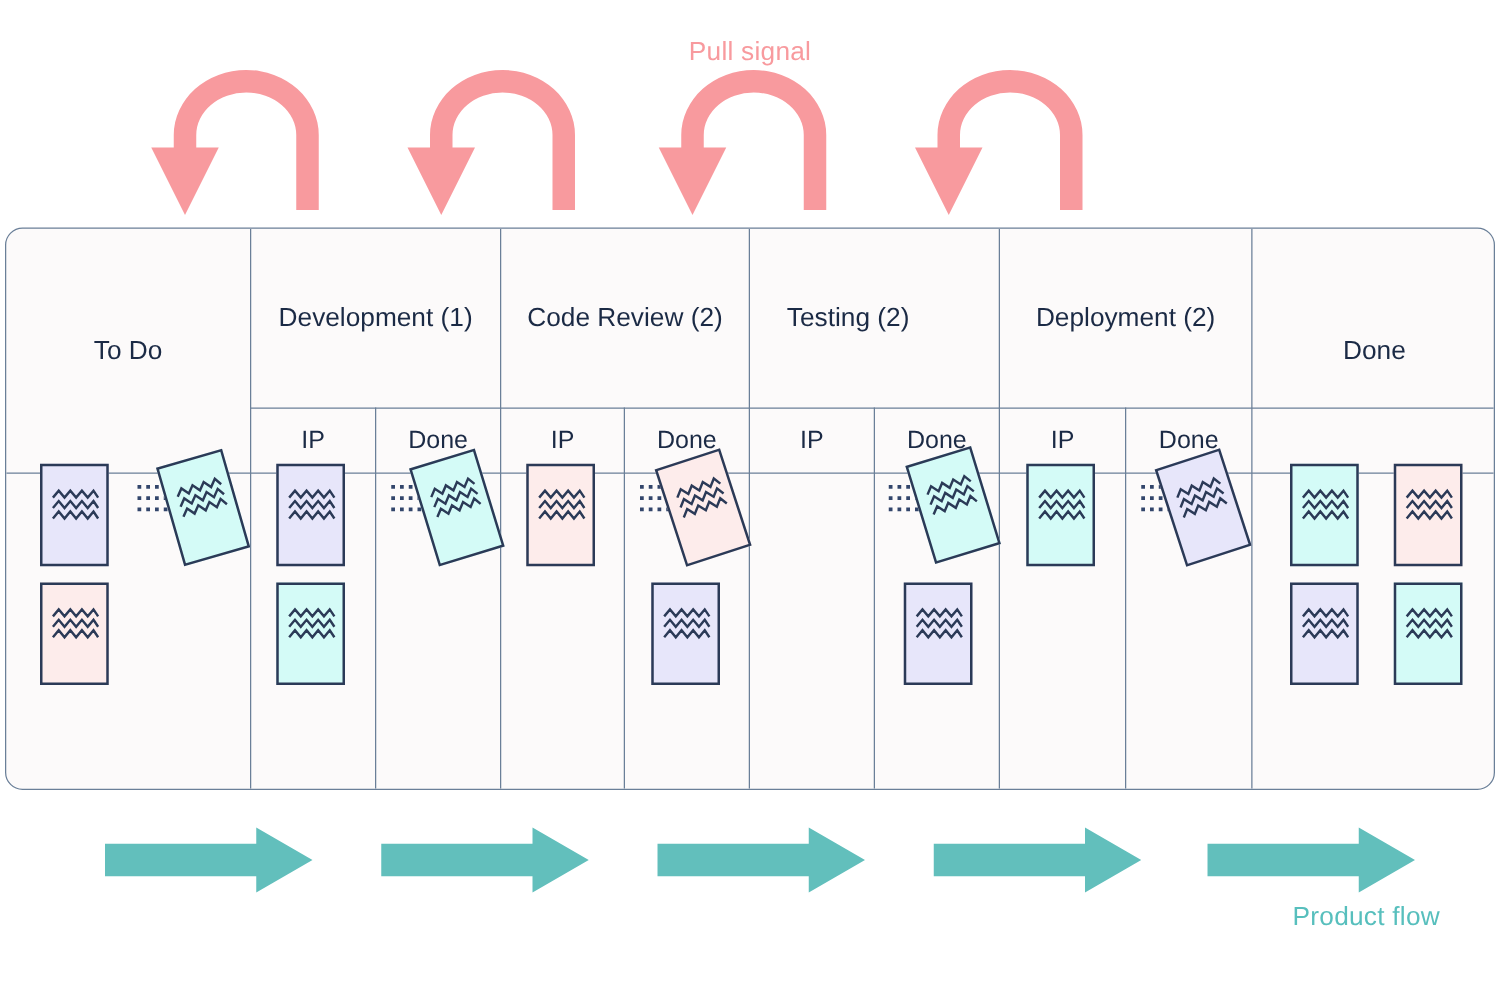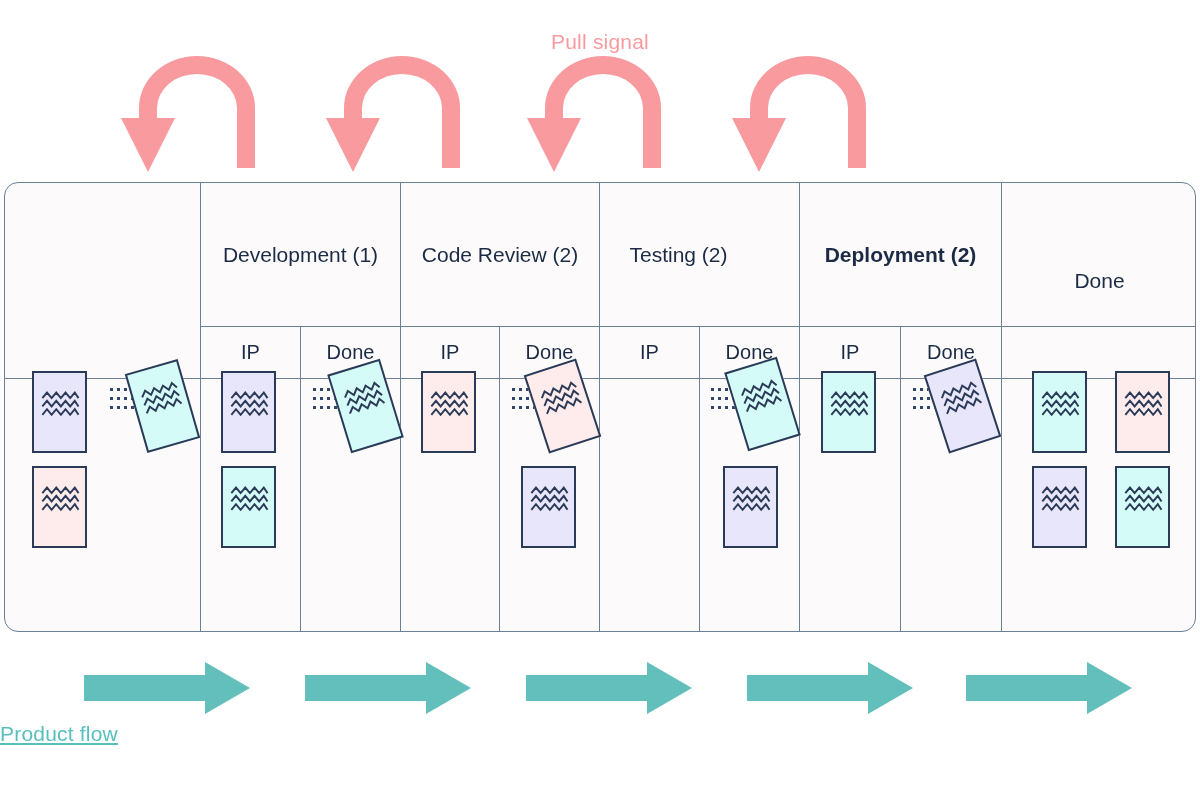--- a/index.html
+++ b/index.html
@@ -26,25 +26,24 @@
     color: #f89a9e;
     letter-spacing: .2px;
   }
 
   
   #product-flow-label {
     position: absolute;
     left: 0;
     top: 722px;
     width: 1152px;
-    text-align: left;
+    text-align: right;
     font-size: 21px;
     color: #57bfbd;
     letter-spacing: .2px;
-    text-decoration: underline;
   }
 
   
   .arrow-layer {
     position: absolute;
     left: 0;
     top: 0;
     width: 1200px;
     height: 791px;
     pointer-events: none;
@@ -166,28 +165,29 @@
     <div class="vline" style="left:395px;"></div>
     <div class="vline" style="left:594px;"></div>
     <div class="vline" style="left:794px;"></div>
     <div class="vline" style="left:996px;"></div>
 
     <div class="vline short-top" style="left:295px;"></div>
     <div class="vline short-top" style="left:494px;"></div>
     <div class="vline short-top" style="left:694px;"></div>
     <div class="vline short-top" style="left:895px;"></div>
 
+    <div class="hdr tall" style="left:0;   width:195px;">To Do</div>
 
     <div class="hdr stage" style="left:196px; width:199px;">Development (1)</div>
 
     <div class="hdr stage" style="left:396px; width:198px;">Code Review (2)</div>
 
     <div class="hdr stage" style="left:574px; width:199px;">Testing (2)</div>
 
-    <div class="hdr stage" style="left:795px; width:201px;font-weight:bold;">Deployment (2)</div>
+    <div class="hdr stage" style="left:795px; width:201px;">Deployment (2)</div>
 
     <div class="hdr tall" style="left:997px; width:195px;">Done</div>
 
     <div class="hdr sub" style="left:196px; width:99px;">IP</div>
     <div class="hdr sub" style="left:296px; width:99px;">Done</div>
 
     <div class="hdr sub" style="left:396px; width:98px;">IP</div>
     <div class="hdr sub" style="left:495px; width:99px;">Done</div>
 
     <div class="hdr sub" style="left:595px; width:99px;">IP</div>

